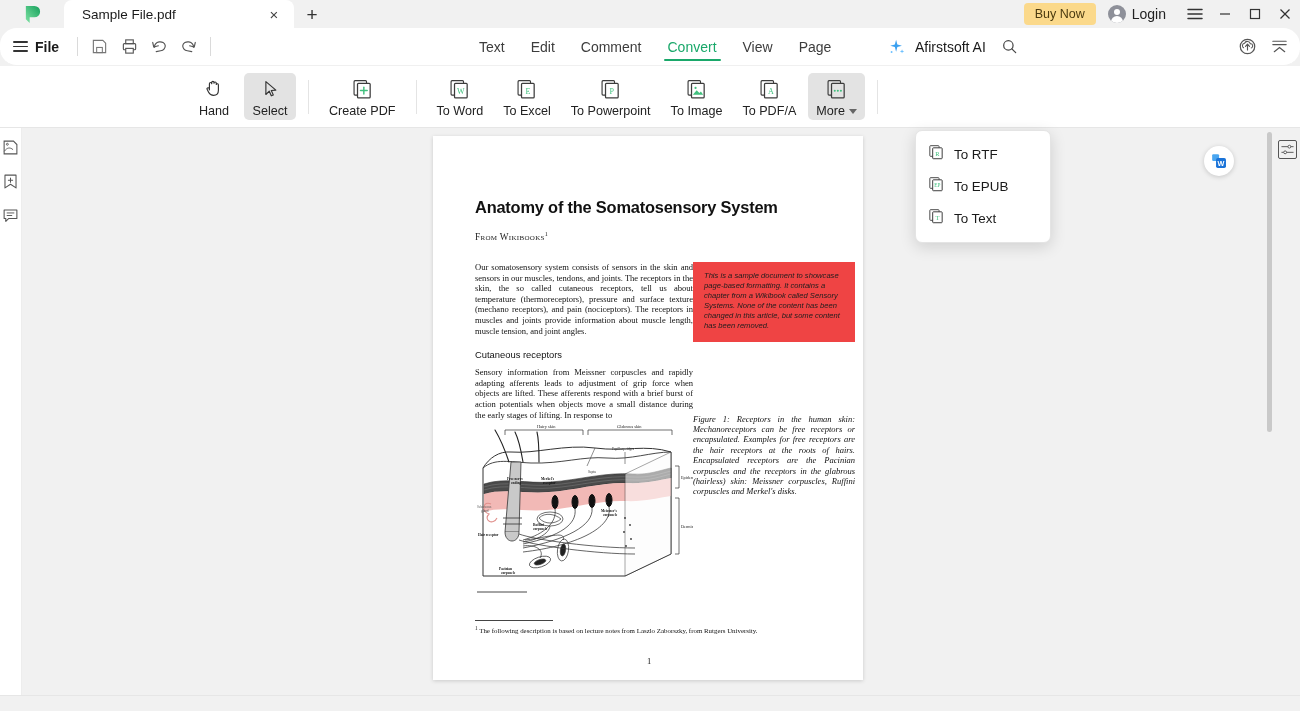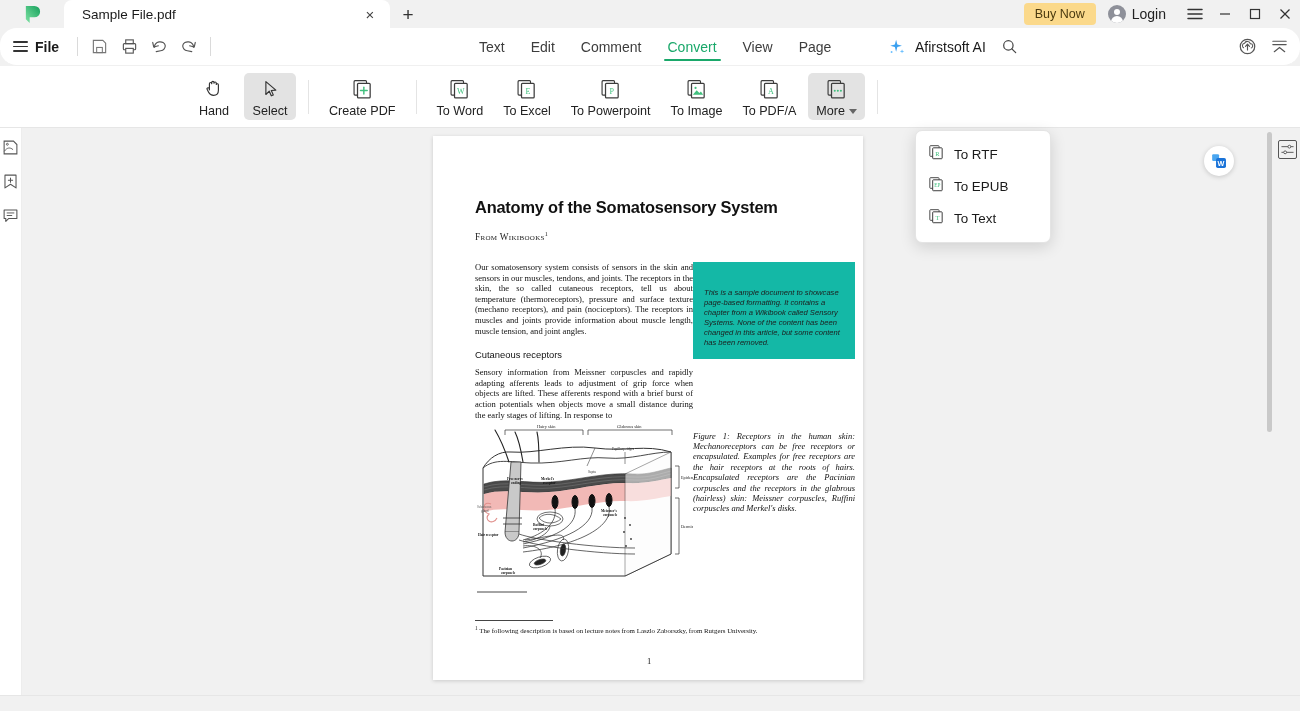--- a/index.html
+++ b/index.html
@@ -22,21 +22,21 @@
   .logo-box {
     width: 64px; height: 28px;
     display: flex; align-items: center; justify-content: center;
   }
   .logo-p {
     width: 19px; height: 19px;
     position: relative;
   }
   .tab {
     position: relative;
-    width: 326px; height: 28px;
+    width: 230px; height: 28px;
     background: #ffffff;
     border-top-left-radius: 8px;
     border-top-right-radius: 8px;
     display: flex; align-items: center;
     padding: 0 10px 0 18px;
   }
   .tab-title {
     font-size: 13.5px;
     color: #1a1a1a;
     flex: 1;
@@ -291,22 +291,22 @@
   }
 
   .h2 {
     font-family: "Liberation Sans", sans-serif;
     font-size: 9.4px;
     color: #111;
     margin: 13px 0 7px;
   }
 
   .pink-box {
-    background: #14b8a6;
-    padding: 26px 10px 11px 11px;
+    background: #ef4444;
+    padding: 9px 10px 11px 11px;
     width: 162px;
   }
   .pink-box p {
     font-family: "Liberation Sans", sans-serif;
     font-style: italic;
     font-size: 7.6px;
     line-height: 9.9px;
     color: #1d1d1d;
   }
 

